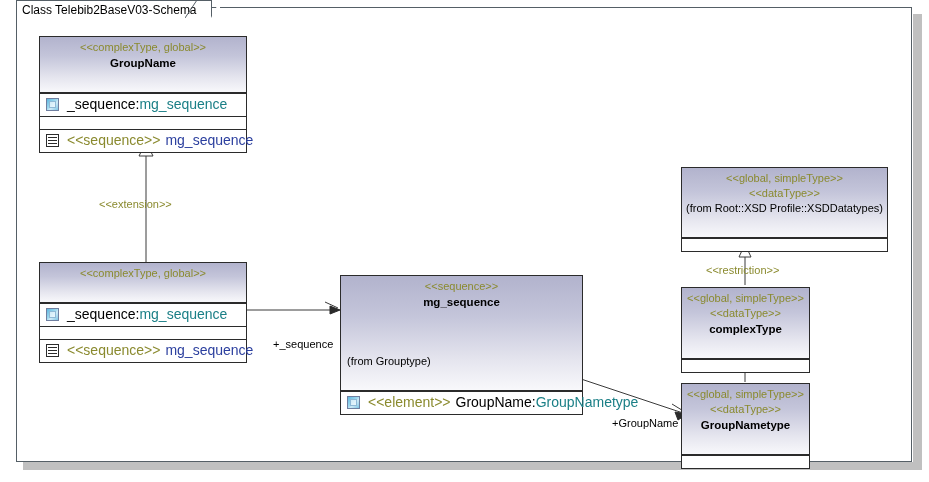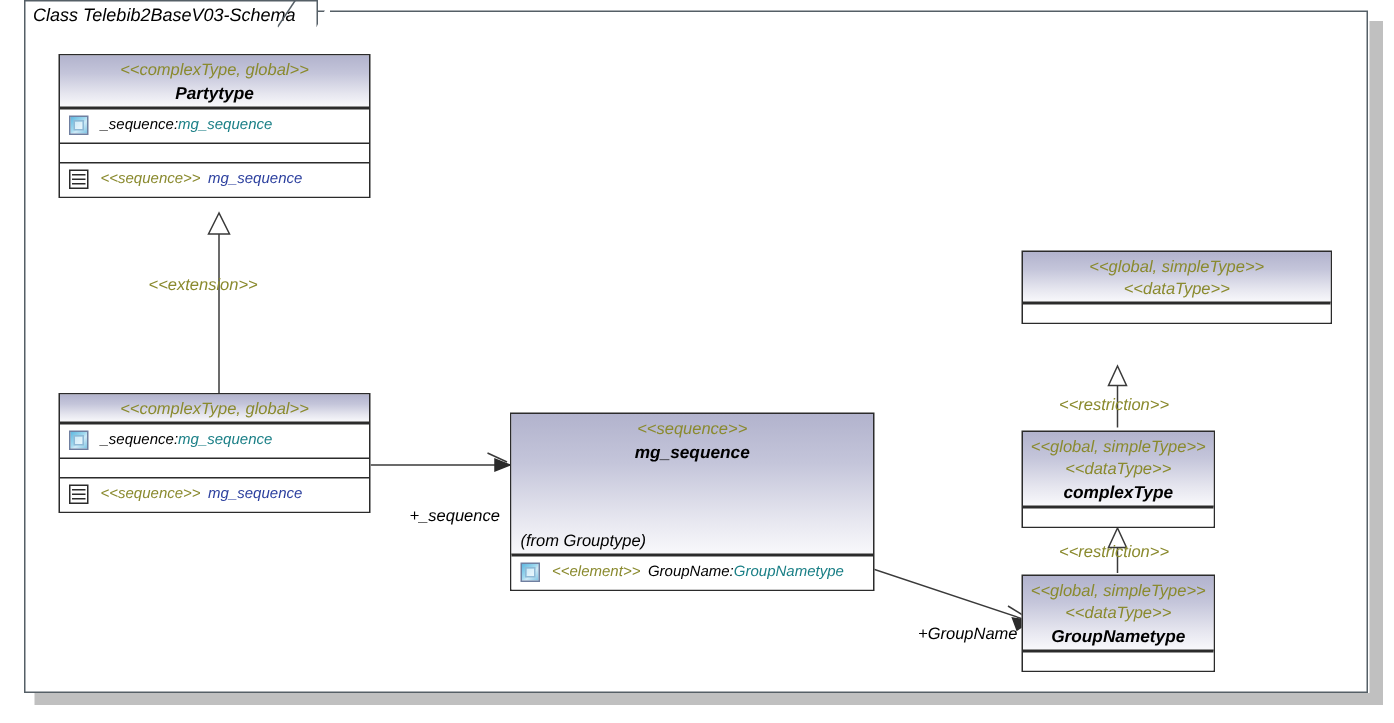--- a/index.html
+++ b/index.html
@@ -8,21 +8,20 @@
     padding: 0;
     background: #ffffff;
     font-family: "Liberation Sans", sans-serif;
   }
   #app {
     position: relative;
     width: 929px;
     height: 482px;
     overflow: hidden;
     background: #ffffff;
-    font-style: italic;
   }
 
   
   .canvas-frame {
     position: absolute;
     left: 16px;
     top: 7px;
     width: 896px;
     height: 455px;
     border: 1px solid #555f66;
@@ -90,21 +89,21 @@
     position: absolute;
     box-sizing: border-box;
     border: 1px solid #2b2b2b;
     background: #ffffff;
     font-size: 11px;
     color: #000000;
     z-index: 4;
   }
   .uml-header {
     background: linear-gradient(to bottom, #b2b3cd 0%, #c4c5da 35%, #e6e6ef 75%, #f8f8fb 100%);
-    padding: 3px 2px 0 2px;
+    padding: 3px 2px 21px 2px;
     border-bottom: 1px solid #2b2b2b;
     text-align: center;
   }
   .stereo {
     color: #8a8a2e;
     font-size: 11px;
     line-height: 15px;
     text-align: center;
     white-space: nowrap;
   }
@@ -132,21 +131,21 @@
   }
   .compartment:first-child { border-top: none; }
   .compartment.empty { height: 12px; }
   .feature-row {
     display: flex;
     align-items: center;
     padding: 3px 4px 4px 6px;
     white-space: nowrap;
     line-height: 15px;
   }
-  .feature-text { font-size: 10px; color: #000000; }
+  .feature-text { font-size: 14px; color: #000000; }
   .t-teal  { color: #1a7f86; }
   .t-olive { color: #8a8a2e; }
   .t-blue  { color: #2b3f9e; }
 
   
   .ico {
     flex: 0 0 auto;
     width: 13px;
     height: 13px;
     margin-right: 8px;
@@ -245,30 +244,30 @@
       <line x1="745" y1="285" x2="745" y2="256" stroke="#3a3a3a" stroke-width="1"></line>
       <polygon points="745,244 739,257 751,257" fill="#ffffff" stroke="#3a3a3a" stroke-width="1"></polygon>
     </g>
 
     <g>
       <line x1="745" y1="382" x2="745" y2="364" stroke="#3a3a3a" stroke-width="1"></line>
       <polygon points="745,352 739,365 751,365" fill="#ffffff" stroke="#3a3a3a" stroke-width="1"></polygon>
     </g>
   </svg>
 
-  <div class="conn-label lbl-stereo" style="left:99px; top:184px;text-align:right;">&lt;&lt;extension&gt;&gt;</div>
+  <div class="conn-label lbl-stereo" style="left:99px; top:198px;text-align:right;">&lt;&lt;extension&gt;&gt;</div>
   <div class="conn-label lbl-stereo" style="left:706px; top:264px;">&lt;&lt;restriction&gt;&gt;</div>
   <div class="conn-label lbl-stereo" style="left:706px; top:362px;">&lt;&lt;restriction&gt;&gt;</div>
   <div class="conn-label lbl-role" style="left:273px; top:321px;">+_sequence</div>
   <div class="conn-label lbl-role" style="left:612px; top:400px;">+GroupName</div>
 
   <div class="uml-class" style="left:39px; top:36px; width:208px;">
     <div class="uml-header">
       <div class="stereo">&lt;&lt;complexType, global&gt;&gt;</div>
-      <div class="cls-name">Partytype</div>
+      <div class="cls-name">GroupName</div>
     </div>
     <div class="compartment">
       <div class="feature-row">
         <span class="ico ico-attr"></span>
         <span class="feature-text">_sequence:</span>
           <span class="feature-text t-teal">mg_sequence</span>
       </div>
     </div>
     <div class="compartment empty"></div>
     <div class="compartment">
@@ -322,20 +321,21 @@
         <span class="feature-text" style="margin-left:5px;">GroupName:</span>
           <span class="feature-text t-teal">GroupNametype</span>
       </div>
     </div>
   </div>
 
   <div class="uml-class" style="left:681px; top:167px; width:207px;">
     <div class="uml-header">
       <div class="stereo">&lt;&lt;global, simpleType&gt;&gt;</div>
       <div class="stereo">&lt;&lt;dataType&gt;&gt;</div>
+      <div class="cls-from from-center">(from Root::XSD Profile::XSDDatatypes)</div>
     </div>
     <div class="compartment empty"></div>
   </div>
 
   <div class="uml-class" style="left:681px; top:287px; width:129px;">
     <div class="uml-header">
       <div class="stereo">&lt;&lt;global, simpleType&gt;&gt;</div>
       <div class="stereo">&lt;&lt;dataType&gt;&gt;</div>
       <div class="cls-name">complexType</div>
     </div>

